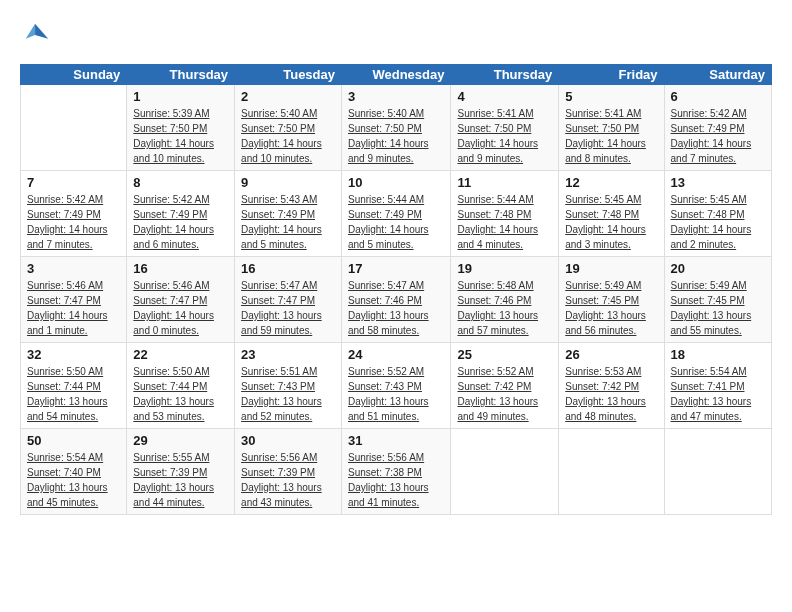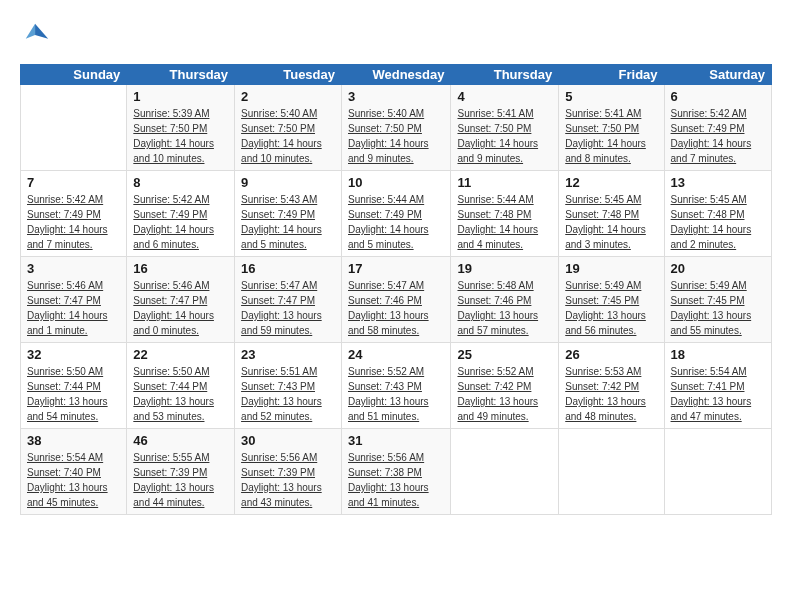--- a/index.html
+++ b/index.html
@@ -228,25 +228,25 @@
           <div class="day-num">26</div>
           <div class="day-info">Sunrise: 5:53 AM<br>Sunset: 7:42 PM<br>Daylight: 13 hours and 48 minutes.</div>
         </td>
         <td>
           <div class="day-num">18</div>
           <div class="day-info">Sunrise: 5:54 AM<br>Sunset: 7:41 PM<br>Daylight: 13 hours and 47 minutes.</div>
         </td>
       </tr>
       <tr>
         <td>
-          <div class="day-num">38</div>
+          <div class="day-num">50</div>
           <div class="day-info">Sunrise: 5:54 AM<br>Sunset: 7:40 PM<br>Daylight: 13 hours and 45 minutes.</div>
         </td>
         <td>
-          <div class="day-num">46</div>
+          <div class="day-num">29</div>
           <div class="day-info">Sunrise: 5:55 AM<br>Sunset: 7:39 PM<br>Daylight: 13 hours and 44 minutes.</div>
         </td>
         <td>
           <div class="day-num">30</div>
           <div class="day-info">Sunrise: 5:56 AM<br>Sunset: 7:39 PM<br>Daylight: 13 hours and 43 minutes.</div>
         </td>
         <td>
           <div class="day-num">31</div>
           <div class="day-info">Sunrise: 5:56 AM<br>Sunset: 7:38 PM<br>Daylight: 13 hours and 41 minutes.</div>
         </td>

